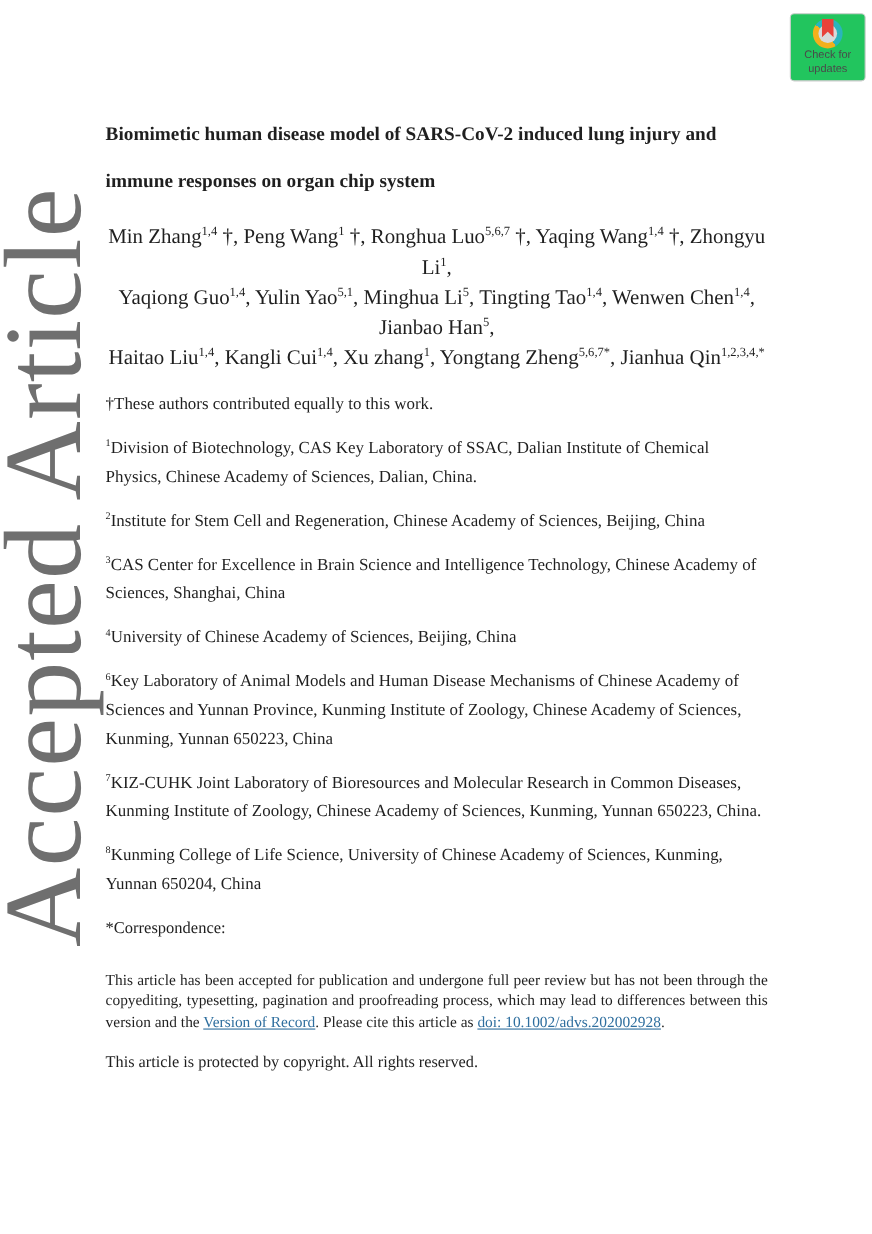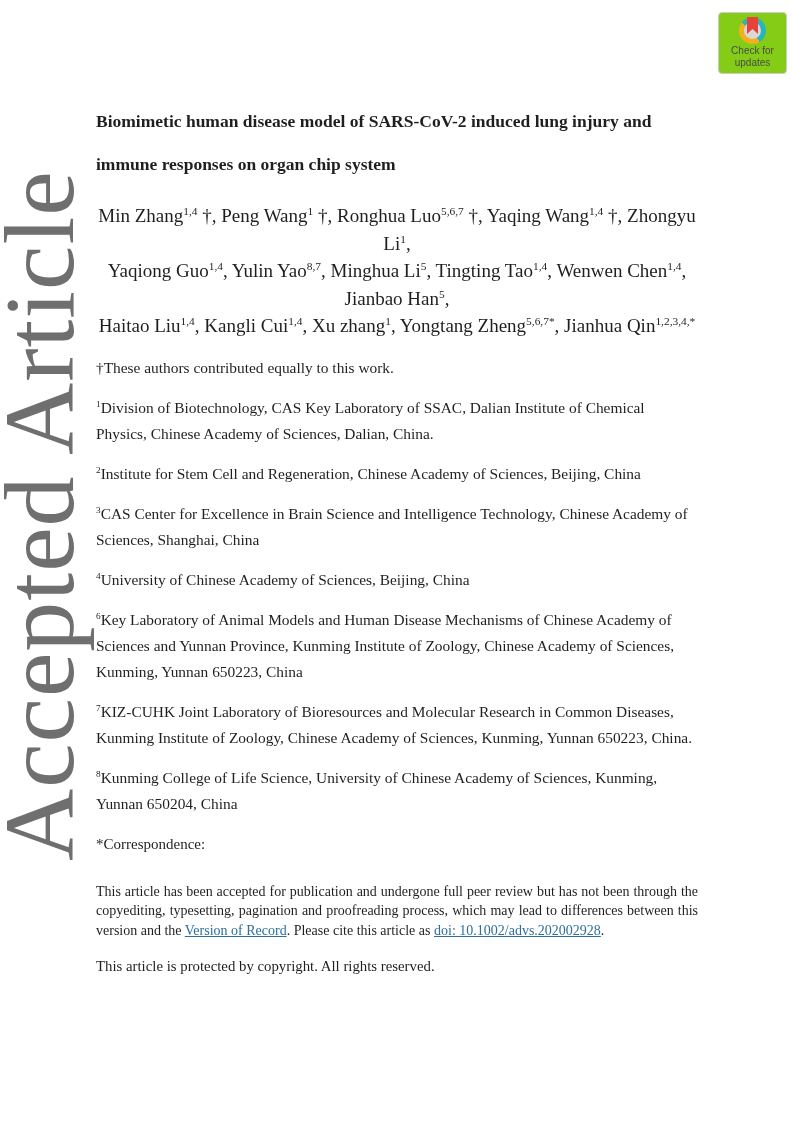--- a/index.html
+++ b/index.html
@@ -23,21 +23,21 @@
     letter-spacing:1px;
     color:#6f6f6f;
     white-space:nowrap;
     user-select:none;
   }
   
   .badge{
     position:absolute;
     top:12px;right:6px;
     width:69px;height:62px;
-    background:#84cc16;
+    background:#22c55e;
     border:1px solid #cccccc;
     border-radius:4px;
     box-sizing:border-box;
     text-align:center;
     padding-top:3px;
     cursor:pointer;
     font-family:"Liberation Sans","DejaVu Sans",sans-serif;
   }
   .ring{
     width:27px;height:27px;
@@ -132,21 +132,21 @@
 
 <div class="content">
 
   <div class="title">
     <div>Biomimetic human disease model of SARS-CoV-2 induced lung injury and</div>
     <div>immune responses on organ chip system</div>
   </div>
 
   <div class="authors">
     <div>Min Zhang<sup>1,4</sup> †, Peng Wang<sup>1</sup> †, Ronghua Luo<sup>5,6,7</sup> †, Yaqing Wang<sup>1,4</sup> †, Zhongyu Li<sup>1</sup>,</div>
-    <div>Yaqiong Guo<sup>1,4</sup>, Yulin Yao<sup>8,7</sup>, Minghua Li<sup>5</sup>, Tingting Tao<sup>1,4</sup>, Wenwen Chen<sup>1,4</sup>, Jianbao Han<sup>5</sup>,</div>
+    <div>Yaqiong Guo<sup>1,4</sup>, Yulin Yao<sup>5,1</sup>, Minghua Li<sup>5</sup>, Tingting Tao<sup>1,4</sup>, Wenwen Chen<sup>1,4</sup>, Jianbao Han<sup>5</sup>,</div>
     <div>Haitao Liu<sup>1,4</sup>, Kangli Cui<sup>1,4</sup>, Xu zhang<sup>1</sup>, Yongtang Zheng<sup>5,6,7*</sup>, Jianhua Qin<sup>1,2,3,4,*</sup></div>
   </div>
 
   <p class="para">†These authors contributed equally to this work.</p>
 
   <p class="para"><sup>1</sup>Division of Biotechnology, CAS Key Laboratory of SSAC, Dalian Institute of Chemical Physics, Chinese Academy of Sciences, Dalian, China.</p>
   <p class="para"><sup>2</sup>Institute for Stem Cell and Regeneration, Chinese Academy of Sciences, Beijing, China</p>
   <p class="para"><sup>3</sup>CAS Center for Excellence in Brain Science and Intelligence Technology, Chinese Academy of Sciences, Shanghai, China</p>
   <p class="para"><sup>4</sup>University of Chinese Academy of Sciences, Beijing, China</p>
   <p class="para"><sup>6</sup>Key Laboratory of Animal Models and Human Disease Mechanisms of Chinese Academy of Sciences and Yunnan Province, Kunming Institute of Zoology, Chinese Academy of Sciences, Kunming, Yunnan 650223, China</p>

